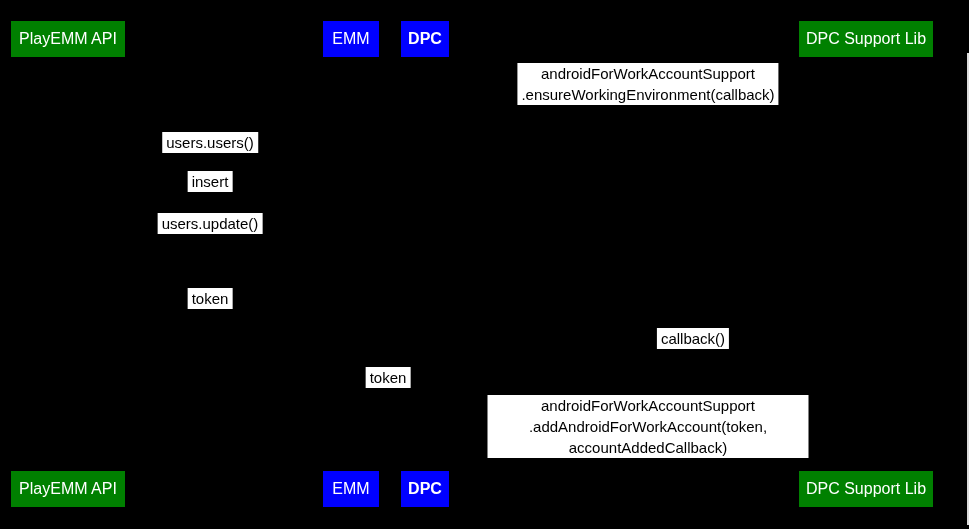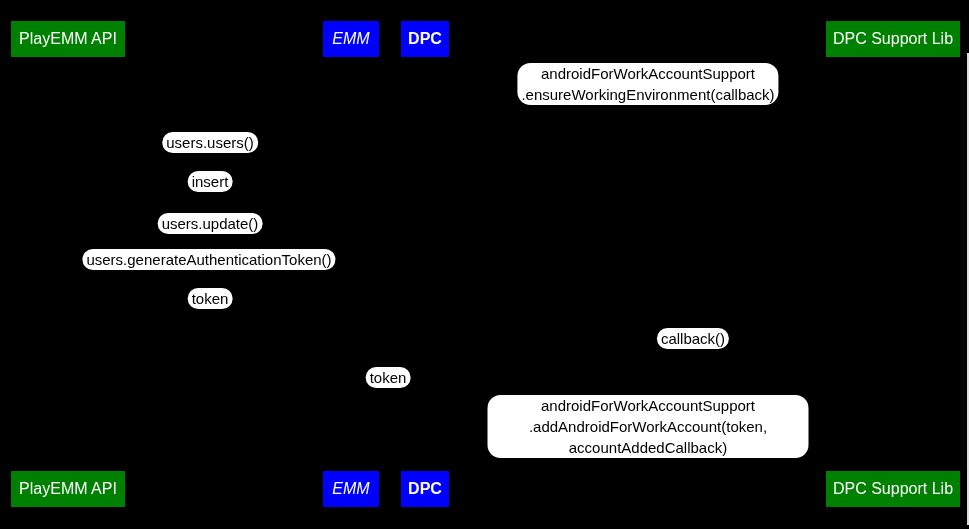--- a/index.html
+++ b/index.html
@@ -25,35 +25,34 @@
     justify-content: center;
     color: #ffffff;
     font-size: 16px;
     white-space: nowrap;
   }
   .actor-green { background: #008000; }
   .actor-blue  { background: #0000ff; }
   .row-top    { top: 21px; }
   .row-bottom { top: 471px; }
   .a-playemm { left: 11px;  width: 114px; }
-  .a-emm     { left: 323px; width: 56px; font-style: italic;  }
+  .a-emm     { left: 323px; width: 56px;  }
   .a-dpc     { left: 401px; width: 48px; font-weight: bold;  }
-  .a-dsl     { left: 826px; width: 134px; }
+  .a-dsl     { left: 799px; width: 134px; }
 
   .msg {
     position: absolute;
     transform: translateX(-50%);
     background: #ffffff;
     color: #000000;
     font-size: 15px;
     line-height: 21px;
     padding: 0 4px;
     text-align: center;
     white-space: pre-line;
-    border-radius: 13px;
   }
   .m1 { left: 648px; top: 63px;  }
   .m2 { left: 210px; top: 132px; }
   .m3 { left: 210px; top: 171px; }
   .m4 { left: 210px; top: 213px; }
   .m5 { left: 209px; top: 249px; }
   .m6 { left: 210px; top: 288px; }
   .m7 { left: 648px; top: 328px; margin-left: 45px; }
   .m8 { left: 388px; top: 367px; }
   .m9 { left: 648px; top: 395px; }
@@ -75,21 +74,20 @@
   <div class="actor actor-green row-top a-playemm">PlayEMM API</div>
   <div class="actor actor-blue  row-top a-emm">EMM</div>
   <div class="actor actor-blue  row-top a-dpc">DPC</div>
   <div class="actor actor-green row-top a-dsl">DPC Support Lib</div>
 
   <div class="msg m1">androidForWorkAccountSupport
 .ensureWorkingEnvironment(callback)</div>
   <div class="msg m2">users.users()</div>
   <div class="msg m3">insert</div>
   <div class="msg m4">users.update()</div>
-  <div class="msg m5">users.generateAuthenticationToken()</div>
   <div class="msg m6">token</div>
   <div class="msg m7">callback()</div>
   <div class="msg m8">token</div>
   <div class="msg m9">androidForWorkAccountSupport
 .addAndroidForWorkAccount(token, accountAddedCallback)</div>
 
   <div class="actor actor-green row-bottom a-playemm">PlayEMM API</div>
   <div class="actor actor-blue  row-bottom a-emm">EMM</div>
   <div class="actor actor-blue  row-bottom a-dpc">DPC</div>
   <div class="actor actor-green row-bottom a-dsl">DPC Support Lib</div>

